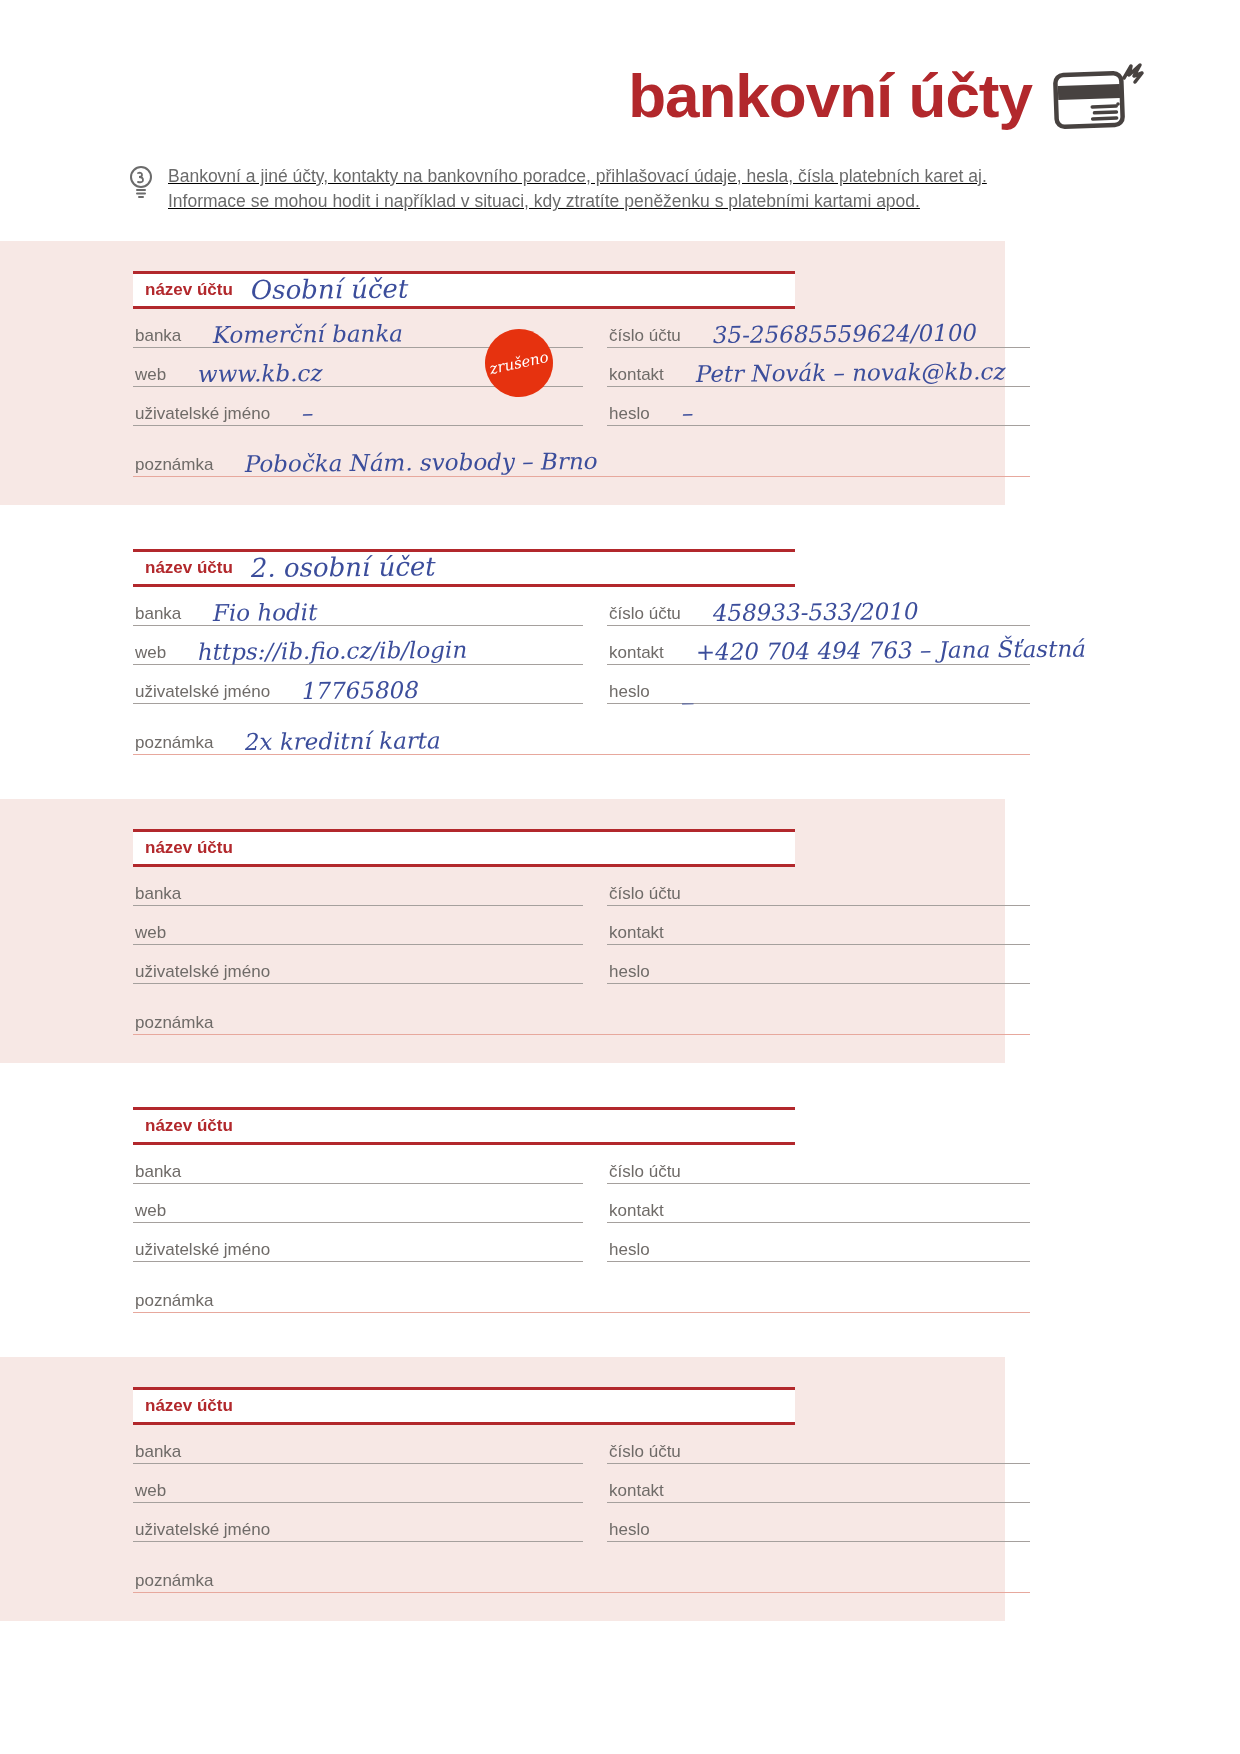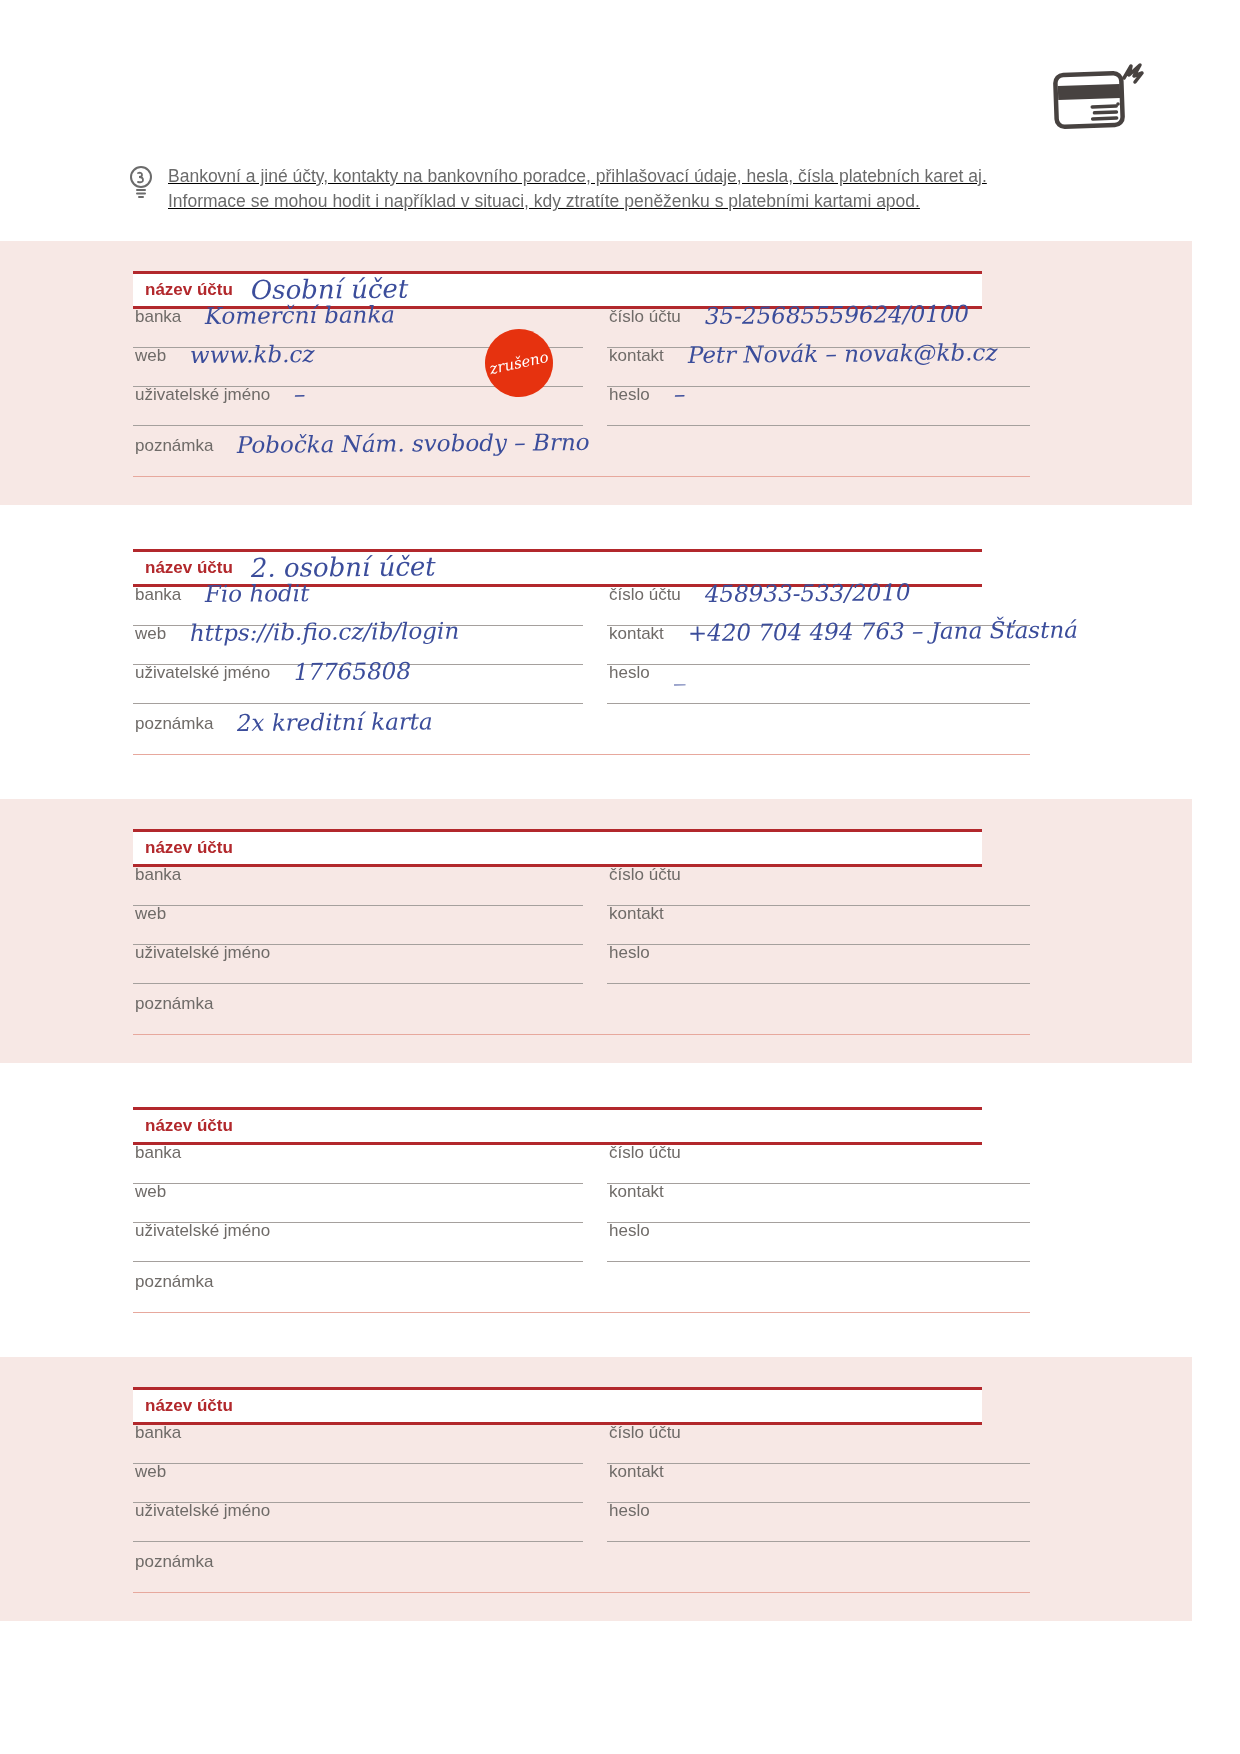--- a/index.html
+++ b/index.html
@@ -45,21 +45,21 @@
     align-items:flex-start;
     text-decoration:underline;
   }
   .intro p{
     color:#6b6b6b;
     font-size:17.5px;
     line-height:1.45;
     width:840px;
   }
   
-  .band{width:1192px;}
+  .band{width:1005px;}
   .band.pink{background:var(--pink);padding:30px 0 28px 0;margin-top:26px;}
   .band.plain{background:#ffffff;padding:44px 0;}
   .band.pink.last{margin-top:0;}
   .account{
     margin:0 210px 0 133px;
     position:relative;
   }
   .sec-header{
     background:#ffffff;
     border-top:3px solid var(--red);
@@ -80,22 +80,22 @@
   .grid{
     display:grid;
     grid-template-columns:450px 423px;
     column-gap:24px;
   }
   .row{
     height:39px;
     border-bottom:1px solid var(--line);
     display:flex;
     align-items:flex-end;
-    gap:24px;
-    padding:0 0 20px 2px;
+    gap:32px;
+    padding:0 0 1px 2px;
     overflow:visible;
   }
   .row.note{grid-column:1 / -1;border-bottom:1px solid var(--noteline);margin-top:12px;}
   .lbl{
     font-size:17px;
     color:var(--lbl);
     white-space:nowrap;
     line-height:1;
     padding-bottom:2px;
   }
@@ -129,20 +129,21 @@
     font-style:italic;
     font-size:15px;
     z-index:2;
   }
   .icon svg{display:block;}
 </style>
 </head>
 <body>
 
 <div class="title-row">
+  <h1 class="page-title">bankovní účty</h1>
   <span class="icon">
     <svg width="92" height="76" viewBox="0 0 92 76">
       <rect x="4" y="16" width="66" height="52" rx="8" fill="none" stroke="#474240" stroke-width="4.5" transform="rotate(-2 37 42)"></rect>
       <rect x="6" y="27" width="62" height="14" fill="#474240" transform="rotate(-2 37 34)"></rect>
       <g stroke="#474240" stroke-width="3.5" stroke-linecap="round" transform="rotate(-2 37 42)">
         <line x1="40" y1="49" x2="64" y2="49"></line>
         <line x1="42" y1="55" x2="64" y2="55"></line>
         <line x1="40" y1="61" x2="64" y2="61"></line>
       </g>
       <circle cx="66" cy="46" r="1.8" fill="#474240"></circle>

